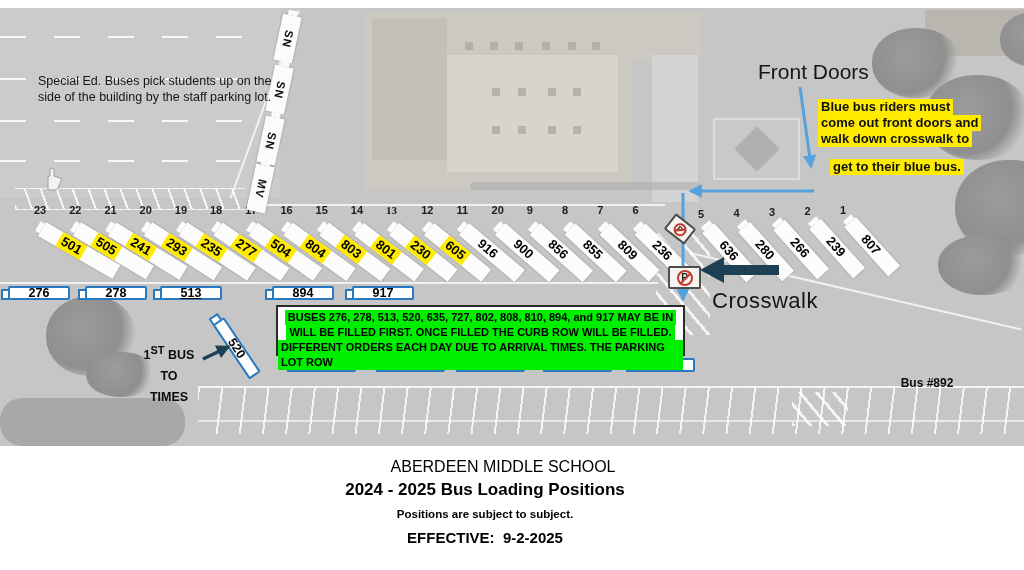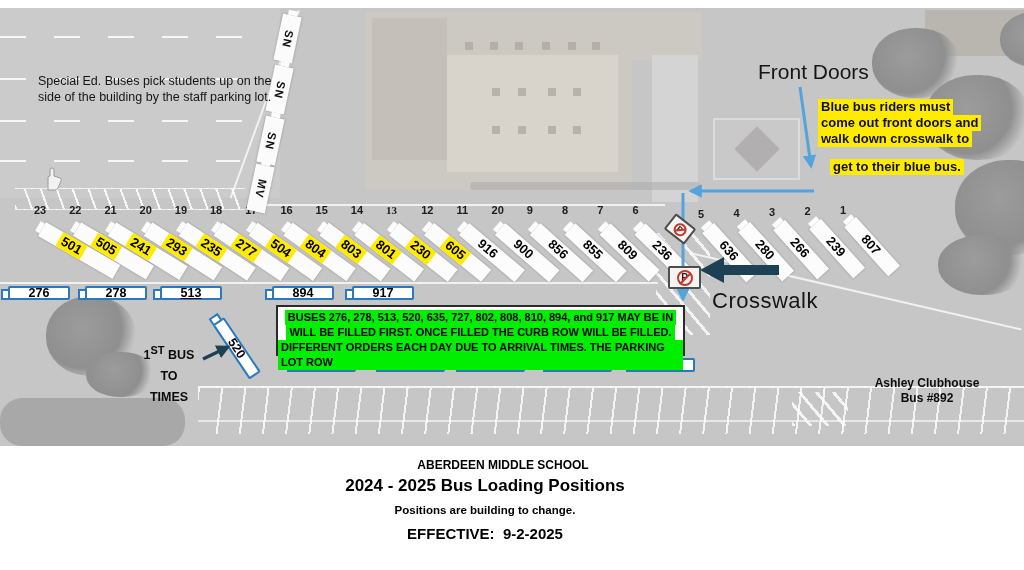--- a/index.html
+++ b/index.html
@@ -265,36 +265,35 @@
   </div>
   <div class="sign" style="left:668px;top:266px;width:33px;height:23px;">
     <span class="nop" style="width:16px;height:16px;font-size:10px;">
       <span>P</span>
     </span>
   </div>
 
   <div class="abs note" style="left:712px;top:288px;font-size:22px;letter-spacing:.5px;">Crosswalk</div>
 
   <div class="abs" style="left:838px;top:376px;width:178px;text-align:center;font-size:12px;font-weight:700;line-height:15px;color:#0d0d0d;">
-    <div>Ashley Clubhouse</div>
     <div>Bus  #892</div>
   </div>
 
   <div class="abs" style="left:276px;top:305px;width:409px;height:51px;background:#fff;border:2px solid #2b2b2b;
               padding-top:3px;font-size:11px;font-weight:700;line-height:15px;color:#000;">
     <span class="hl-line gbg">BUSES 276, 278, 513, 520, 635, 727, 802, 808, 810, 894, and 917 MAY BE IN</span>
     <span class="hl-line gbg">WILL BE FILLED FIRST. ONCE FILLED THE CURB ROW WILL BE FILLED.</span>
     <span class="hl-line gbg">DIFFERENT ORDERS EACH DAY DUE TO ARRIVAL TIMES. THE PARKING LOT ROW</span>
   </div>
 
   <div class="abs" style="left:134px;top:340px;width:70px;text-align:center;font-size:12.5px;font-weight:800;line-height:21px;color:#0b0b0b;">
     <div><span>1</span><sup style="font-size:11px;">ST</sup><span> BUS</span></div>
     <div>TO</div>
     <div>TIMES</div>
   </div>
 
   <div class="titles">
-    <div style="font-size:12px;font-weight:700;margin-top:6px;padding-left:36px;">ABERDEEN MIDDLE SCHOOL</div>
+    <div style="font-size:16px;font-weight:400;margin-top:6px;padding-left:36px;">ABERDEEN MIDDLE SCHOOL</div>
     <div style="font-size:17px;font-weight:800;margin-top:4px;">2024 - 2025 Bus Loading Positions</div>
-    <div style="font-size:11.5px;font-weight:700;margin-top:8px;">Positions are building to change.</div>
+    <div style="font-size:11.5px;font-weight:700;margin-top:8px;">Positions are subject to subject.</div>
     <div style="font-size:15px;font-weight:800;margin-top:9px;white-space:pre;">EFFECTIVE:  9-2-2025</div>
   </div>
 </div>
 
 </body></html>

